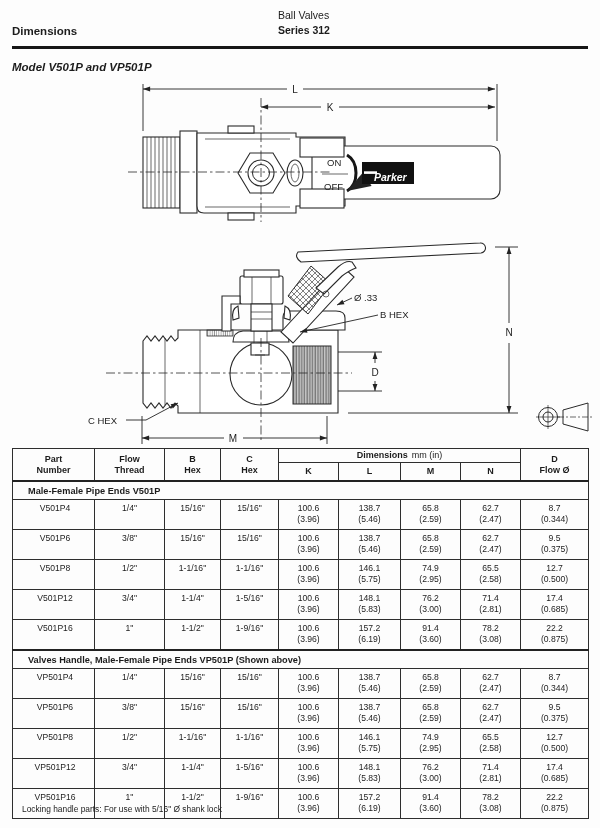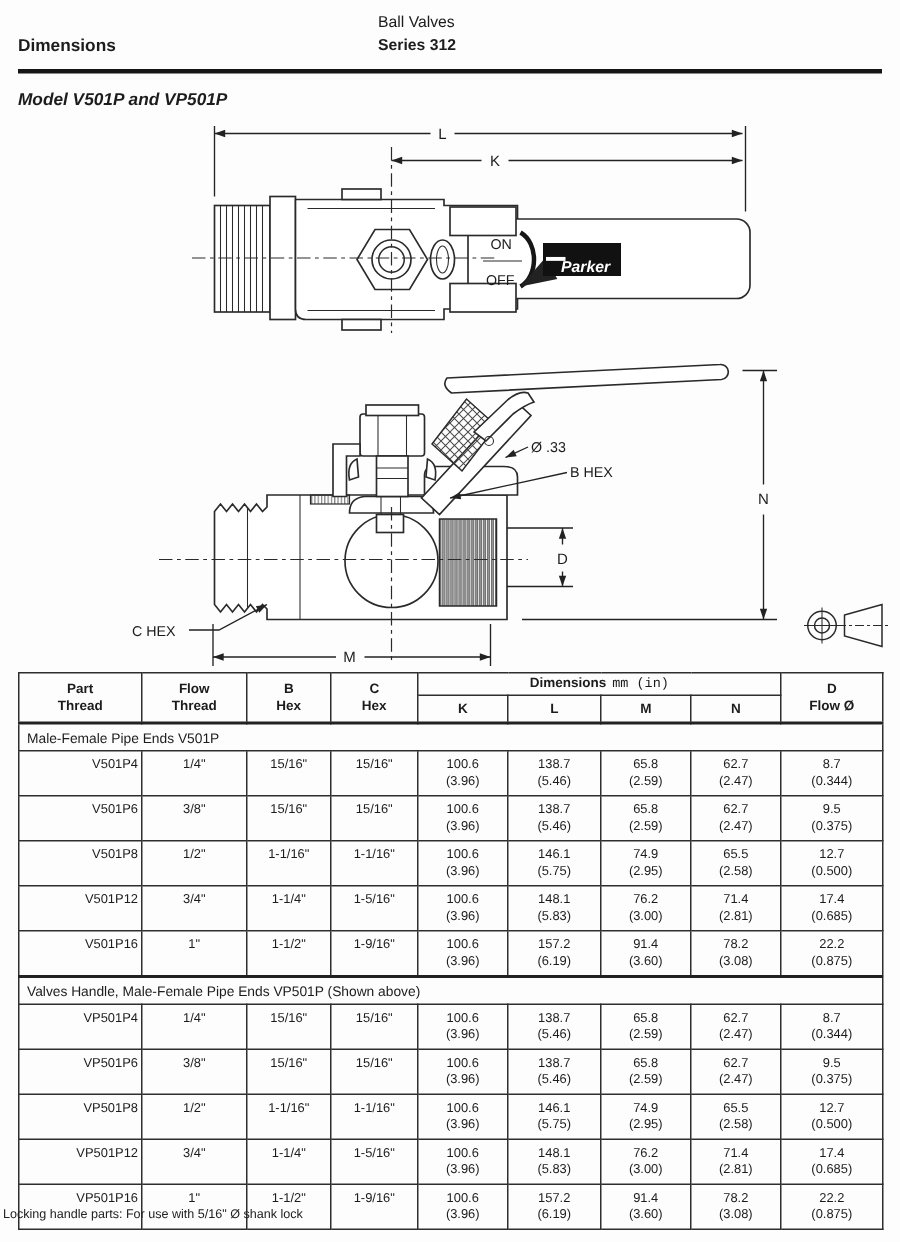--- a/index.html
+++ b/index.html
@@ -1,19 +1,19 @@
 <!DOCTYPE html>
 <html><head>
 <meta charset="utf-8">
 <style>
   html,body{margin:0;padding:0;background:#e8e8e8;}
   .page{position:relative;width:600px;height:828px;background:#fdfdfd;margin:0 auto;
         font-family:"Liberation Sans",sans-serif;color:#1c1c1c;overflow:hidden;}
   .hdr-left{position:absolute;left:12px;top:25px;font-size:11.5px;font-weight:bold;}
-  .hdr-center{position:absolute;left:252px;top:8px;font-size:10.5px;line-height:15px;}
+  .hdr-center{position:absolute;left:278px;top:8px;font-size:10.5px;line-height:15px;}
   .hdr-center .series{font-weight:bold;}
   .rule{position:absolute;left:12px;top:46px;width:576px;height:3px;background:#161616;}
   .model-heading{position:absolute;left:12px;top:61px;font-size:11.5px;font-weight:bold;font-style:italic;}
   svg.diag{position:absolute;left:0;top:80px;}
   svg .wh{fill:#ffffff;stroke:#2a2a2a;stroke-width:1.1;}
   svg .ln{fill:none;stroke:#2a2a2a;stroke-width:1;}
   svg .thin{fill:none;stroke:#2a2a2a;stroke-width:0.7;}
   svg .cl{fill:none;stroke:#2a2a2a;stroke-width:0.8;stroke-dasharray:9 3 2.5 3;}
   svg .dim{fill:none;stroke:#222222;stroke-width:0.9;}
   svg text.d{font-family:"Liberation Sans",sans-serif;font-size:9.5px;fill:#1c1c1c;}
@@ -21,26 +21,26 @@
   svg text.logo{font-family:"Liberation Sans",sans-serif;font-size:10.5px;font-weight:bold;
                 font-style:italic;fill:#ffffff;}
   table.dims{position:absolute;left:12px;top:448px;width:576px;border-collapse:collapse;
              table-layout:fixed;font-size:8.6px;color:#1c1c1c;}
   table.dims th,table.dims td{border:1px solid #2e2e2e;white-space:pre-line;}
   table.dims{border:1.5px solid #222;}
   table.dims thead th{font-weight:bold;font-size:9px;text-align:center;vertical-align:middle;
                       padding:1px 0;line-height:11px;}
   table.dims thead tr.sub th{height:15px;}
   table.dims thead{border-bottom:2px solid #222;}
-  .grp-unit{font-weight:normal;margin-left:4px;font-family:Liberation Mono, monospace;}
-  tr.section-row td{font-weight:normal;font-size:9.2px;text-align:left;padding:2px 5px;
+  .grp-unit{font-weight:normal;margin-left:4px;}
+  tr.section-row td{font-weight:bold;font-size:9.2px;text-align:left;padding:2px 15px;
                     height:13px;border-top:2px solid #222;border-bottom:1.2px solid #2e2e2e;}
   tr.data-row td{text-align:center;vertical-align:top;padding:3px 2px;height:23px;line-height:10.5px;}
-  tr.data-row td.part-col{text-align:right;padding-left:5px;}
-  .footnote{position:absolute;left:2px;top:804px;font-size:8.4px;color:#222;}
+  tr.data-row td.part-col{text-align:center;padding-left:5px;}
+  .footnote{position:absolute;left:22px;top:804px;font-size:8.4px;color:#222;}
 </style>
 </head>
 <body>
 
 <div class="page">
 
   <div class="hdr-left">Dimensions</div>
   <div class="hdr-center">
     <div>Ball Valves</div>
     <div class="series">Series 312</div>
@@ -187,21 +187,21 @@
         <col style="width:58px">
       <col style="width:60px">
         <col style="width:62px">
         <col style="width:60px">
         <col style="width:60px">
       <col style="width:68px">
     </colgroup>
     <thead>
       <tr>
         <th rowspan="2">Part
-Thread</th>
+Number</th>
         <th rowspan="2">Flow
 Thread</th>
         <th rowspan="2">B
 Hex</th>
         <th rowspan="2">C
 Hex</th>
         <th colspan="4"><span>Dimensions</span><span class="grp-unit">mm (in)</span></th>
         <th rowspan="2">D
 Flow Ø</th>
       </tr>

